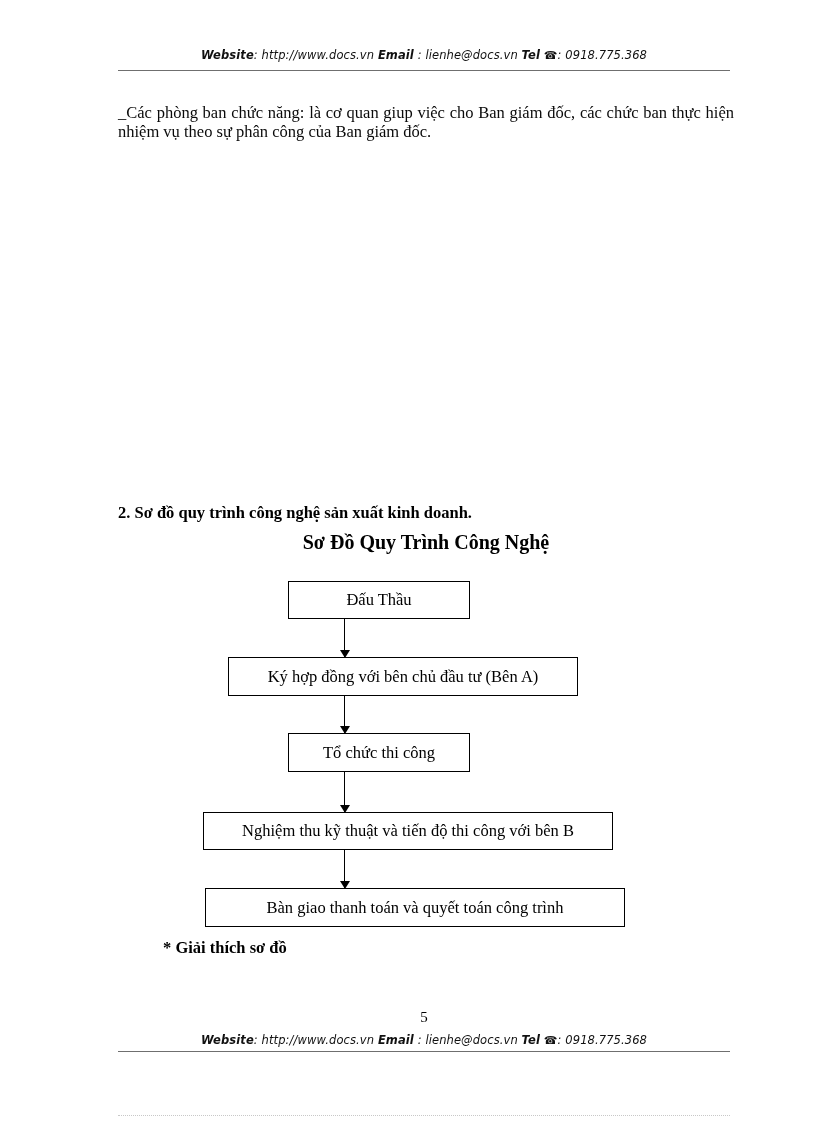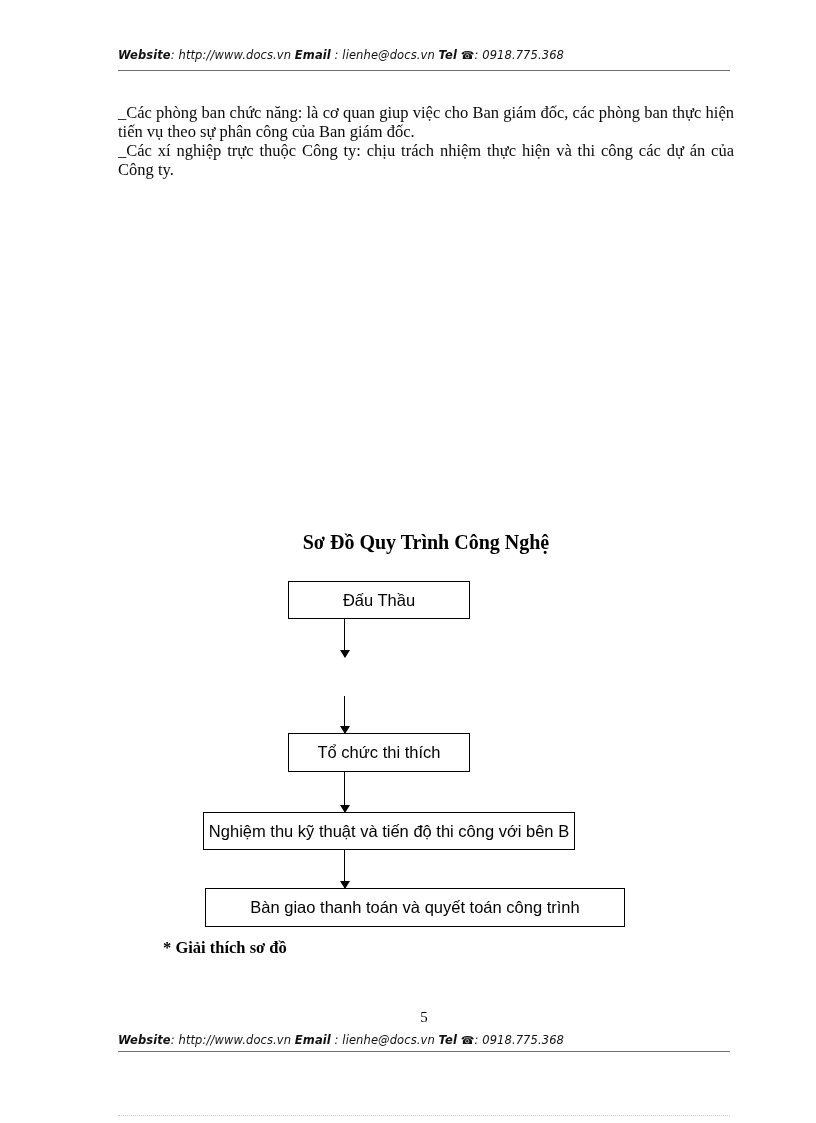--- a/index.html
+++ b/index.html
@@ -21,20 +21,21 @@
     left: 0; top: 0;
     width: 816px;
     height: 1123px;
   }
 
   
   .runhead {
     position: absolute;
     left: 118px;
     width: 612px;
+    text-align: center;
     font-family: "DejaVu Sans", sans-serif;
     font-size: 11.5px;
     font-style: italic;
     letter-spacing: 0.1px;
     white-space: nowrap;
     color: #111;
   }
   .runhead .b { font-weight: bold; }
   .runhead .n { font-style: italic; }
   .runhead .phone-glyph {
@@ -121,31 +122,31 @@
   }
 
   .fc-box {
     position: absolute;
     box-sizing: border-box;
     border: 1.6px solid #000;
     background: #ffffff;
     display: flex;
     align-items: center;
     justify-content: center;
-    font-family: Liberation Sans, sans-serif;
+    font-family: Liberation Serif, serif;
     font-size: 16.5px;
     color: #000;
     white-space: nowrap;
     pointer-events: auto;
   }
 
   #box-1 { left: 288px; top: 581px; width: 182px; height: 38px; }
   #box-2 { left: 228px; top: 657px; width: 350px; height: 39px; }
   #box-3 { left: 288px; top: 733px; width: 182px; height: 39px; }
-  #box-4 { left: 203px; top: 812px; width: 372px; height: 38px; }
+  #box-4 { left: 203px; top: 812px; width: 410px; height: 38px; }
   #box-5 { left: 205px; top: 888px; width: 420px; height: 39px; }
 
   .fc-arrow {
     position: absolute;
     width: 0;
     border-left: 1.4px solid #000;
     pointer-events: auto;
   }
   .fc-arrow::after {
     content: "";
@@ -172,32 +173,33 @@
     <span class="n">http://www.docs.vn</span>
     <span class="b">Email</span>
     <span>:</span>
     <span class="n">lienhe@docs.vn</span>
     <span class="b">Tel</span>
     <span class="phone-glyph">☎</span><span>:</span>
     <span class="n">0918.775.368</span>
   </div>
   <div class="rule" id="header-rule"></div>
 
-  <div class="para" id="para-1">_Các phòng ban chức năng: là cơ quan giup việc cho Ban giám đốc, các phòng ban thực hiện tiến vụ theo sự phân công của Ban giám đốc.</div>
-  <div class="para" id="para-2">_Các xí nghiệp trực thuộc Công ty: chịu trách nhiệm thực hiện và thi công các dự án của Công ty.</div>
-
+  <div class="para" id="para-1">_Các phòng ban chức năng: là cơ quan giup việc cho Ban giám đốc, các chức ban thực hiện nhiệm vụ theo sự phân công của Ban giám đốc.</div>
+
+  <div class="heading-bold" id="section-heading">2. Sơ đồ quy trình công nghệ sản xuất kinh doanh.</div>
   <div id="diagram-title">Sơ Đồ Quy Trình Công Nghệ</div>
 
   <div id="flowchart">
     <div class="fc-box" id="box-1">Đấu Thầu</div>
     <div class="fc-arrow" id="arrow-1"></div>
 
+    <div class="fc-box" id="box-2">Ký hợp đồng với bên chủ đầu tư (Bên A)</div>
     <div class="fc-arrow" id="arrow-2"></div>
 
-    <div class="fc-box" id="box-3">Tổ chức thi thích</div>
+    <div class="fc-box" id="box-3">Tổ chức thi công</div>
     <div class="fc-arrow" id="arrow-3"></div>
 
     <div class="fc-box" id="box-4">Nghiệm thu kỹ thuật và tiến độ thi công với bên B</div>
     <div class="fc-arrow" id="arrow-4"></div>
 
     <div class="fc-box" id="box-5">Bàn giao thanh toán và quyết toán công trình</div>
   </div>
 
   <div class="heading-bold" id="explain-heading">* Giải thích sơ đồ</div>
 

